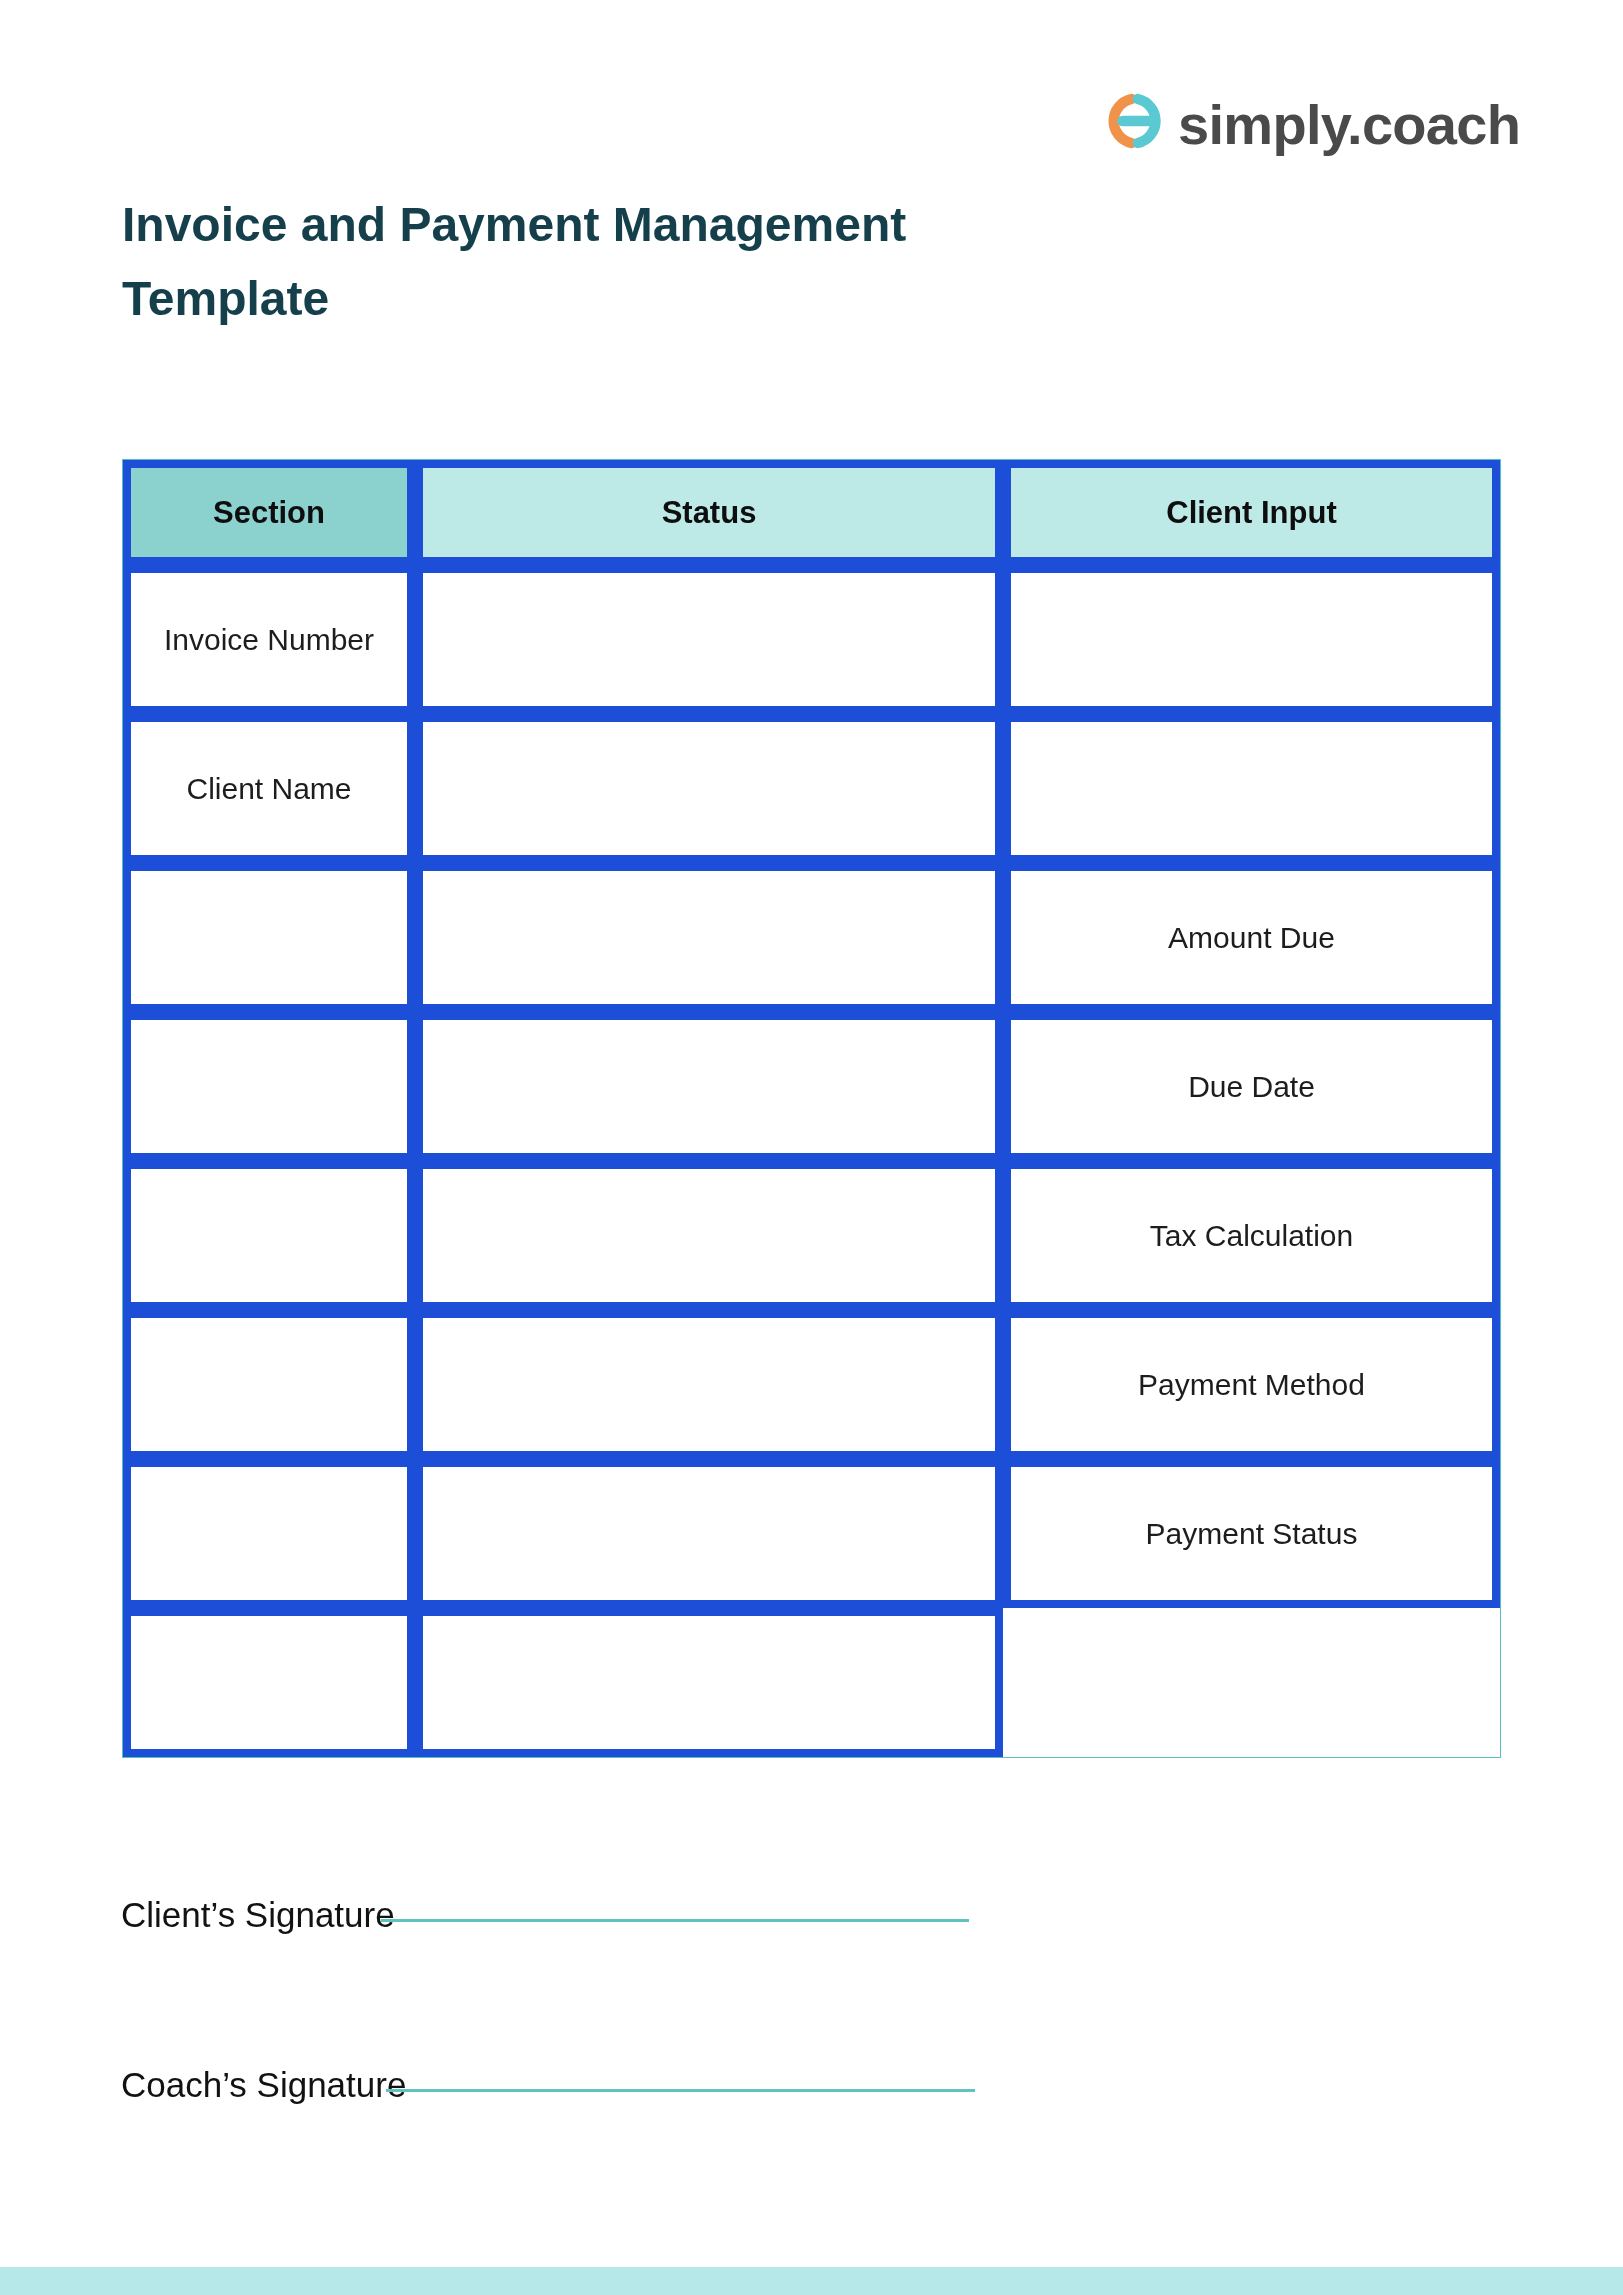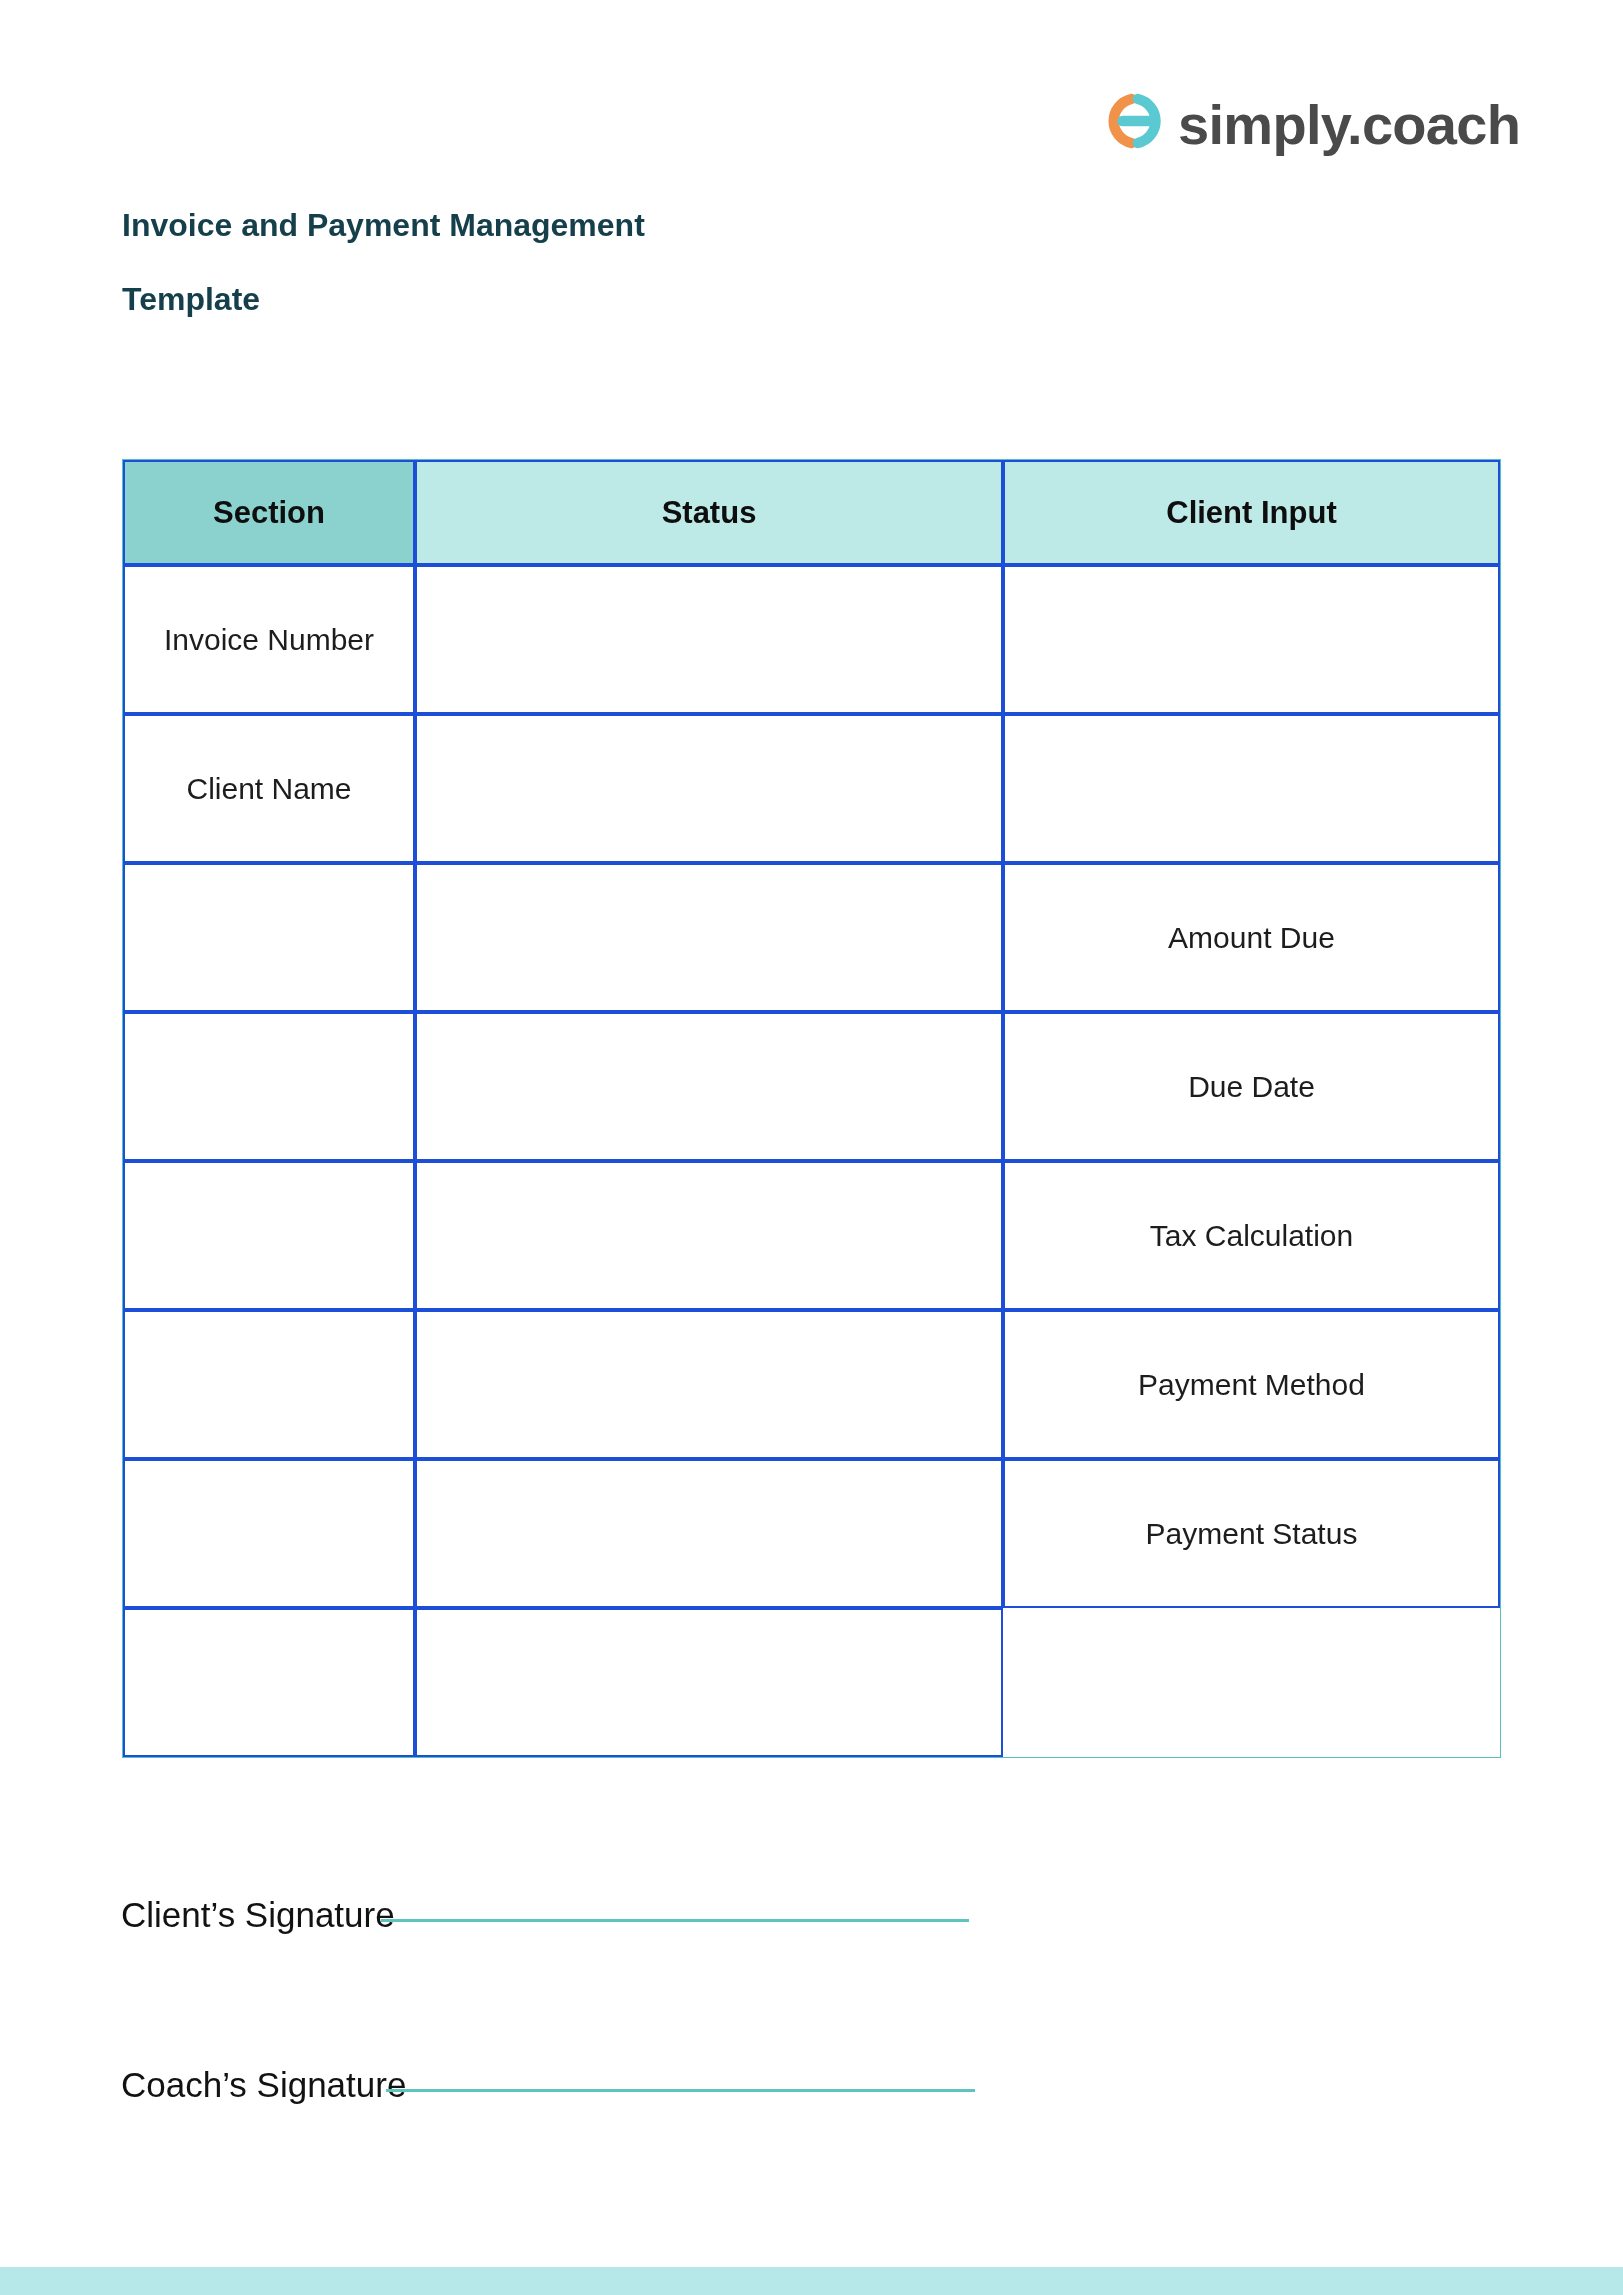--- a/index.html
+++ b/index.html
@@ -27,38 +27,38 @@
     color:#4a4a4b;
     letter-spacing:-0.7px;
     line-height:65px;
     white-space:nowrap;
   }
 
   
   .title{
     position:absolute;
     left:122px; top:188px;
-    font-size:32px;
+    font-size:48px;
     font-weight:700;
     color:#143f4b;
     line-height:74px;
     letter-spacing:0px;
   }
 
   
   .tbl{
     position:absolute;
     left:122px; top:459px;
     display:grid;
     grid-template-columns:292px 588px 497px;
     grid-template-rows:105px repeat(8,149px);
     border:1.3px solid #54c0c0;
   }
   .cell{
-    border:2px solid #1d4ed8;
+    border:8px solid #1d4ed8;
     box-sizing:border-box;
     display:flex;
     align-items:center;
     justify-content:center;
     background:#ffffff;
   }
   .cell.hdr{
     font-size:31px;
     font-weight:700;
     color:#0e0e0e;

